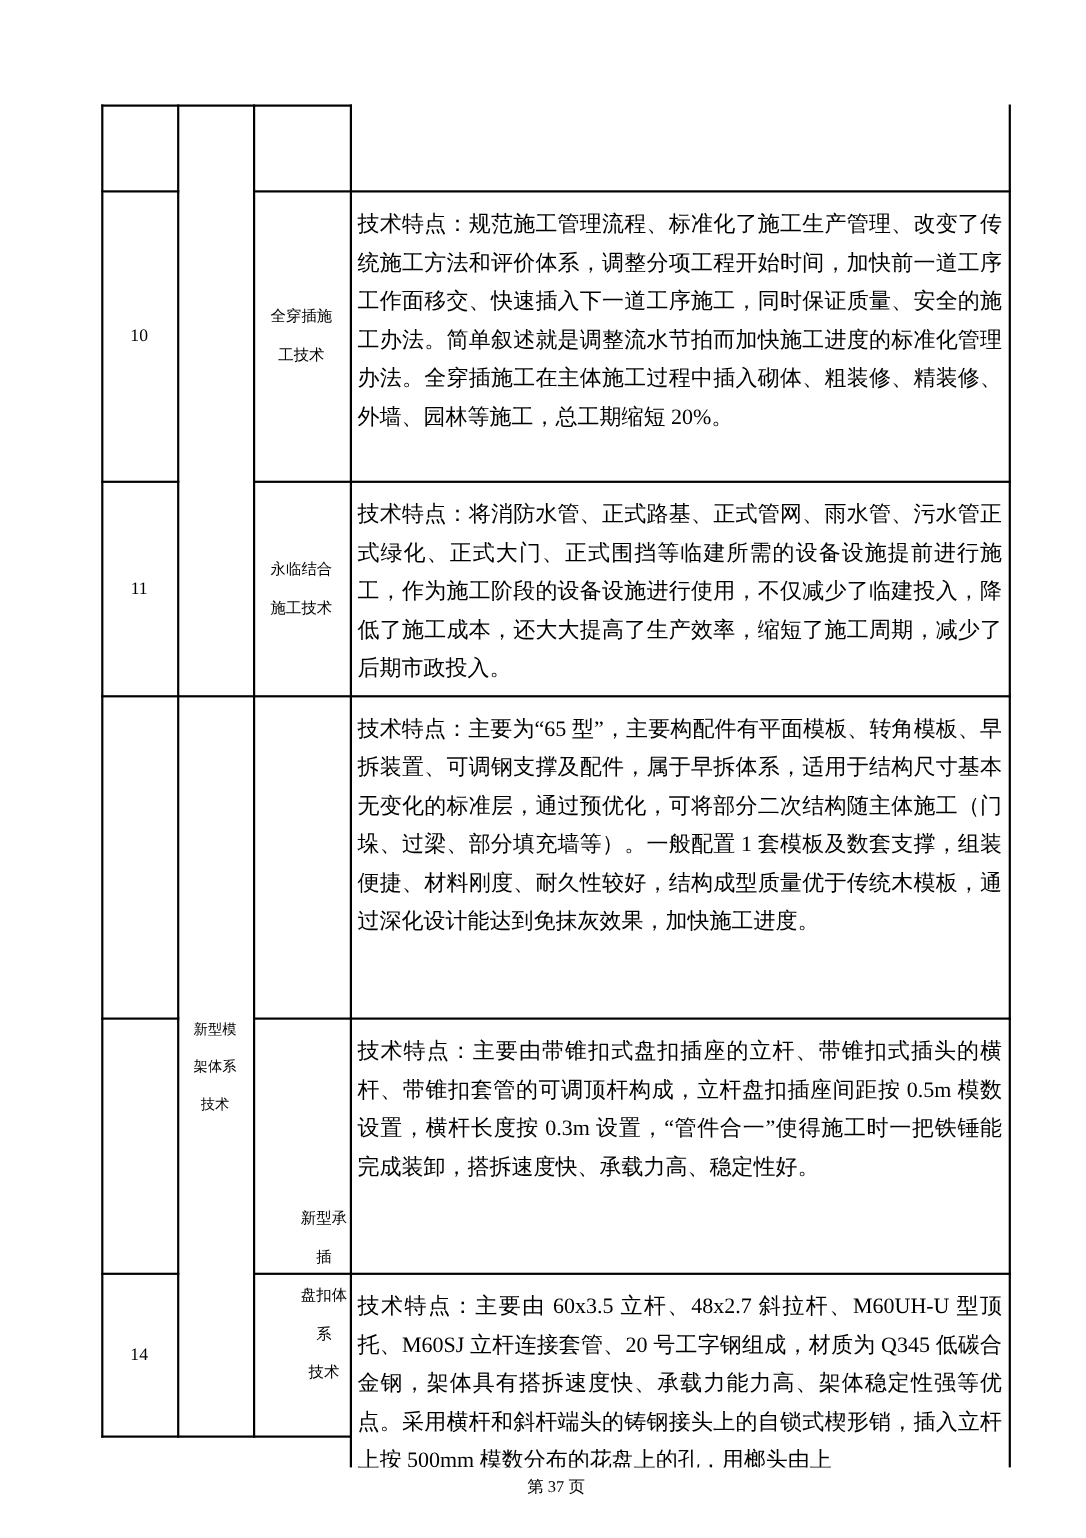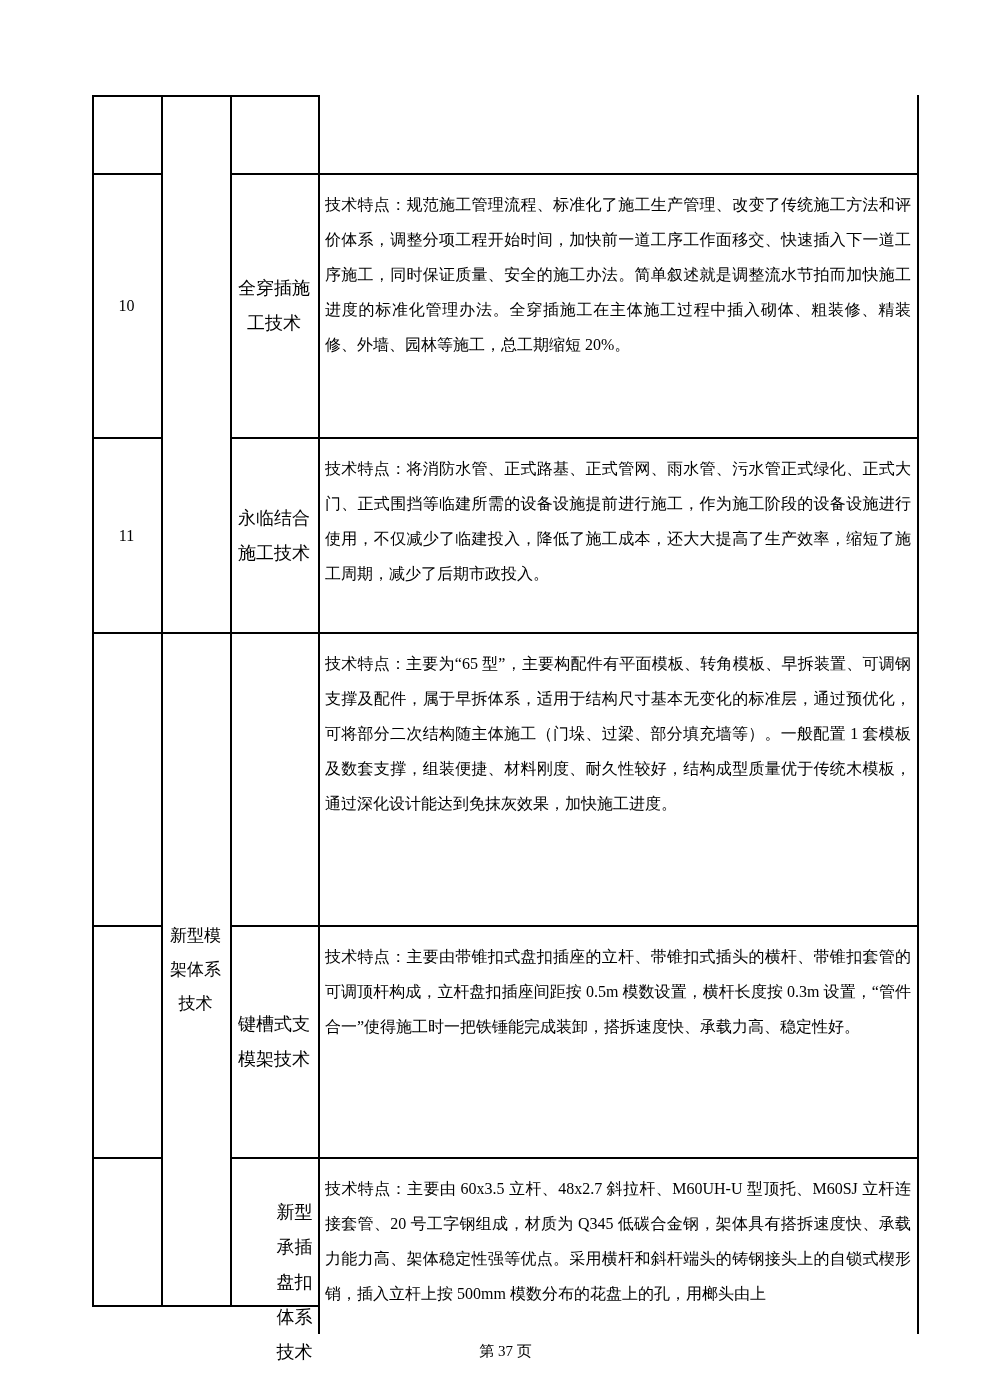--- a/index.html
+++ b/index.html
@@ -13,31 +13,31 @@
   }
   .gline{position:absolute;background:#000000;}
   .cell{position:absolute;box-sizing:border-box;}
   .cell-no{
     display:flex;align-items:center;justify-content:center;
     font-size:16px;
   }
   .cell-name{
     display:flex;align-items:center;justify-content:center;
     text-align:center;
-    font-size:18px;line-height:35px;
+    font-size:14px;line-height:35px;
     white-space:pre-line;
   }
   .cell-cat{
     display:flex;align-items:center;justify-content:center;
     text-align:center;
-    font-size:17px;line-height:34px;
+    font-size:13px;line-height:34px;
     white-space:pre-line;
   }
   .cell-desc{
-    font-size:16px;line-height:35px;
+    font-size:20px;line-height:35px;
     text-align:justify;
     padding:12px 6px 0 5px;
     overflow:hidden;
   }
   .footer{
     position:absolute;left:92px;width:827px;top:1342px;height:22px;
     text-align:center;font-size:15px;
   }
 </style>
 </head>
@@ -72,24 +72,23 @@
 工技术</div>
   <div class="cell cell-desc" style="left:320px;top:175px;width:597px;height:262px;">技术特点：规范施工管理流程、标准化了施工生产管理、改变了传统施工方法和评价体系，调整分项工程开始时间，加快前一道工序工作面移交、快速插入下一道工序施工，同时保证质量、安全的施工办法。简单叙述就是调整流水节拍而加快施工进度的标准化管理办法。全穿插施工在主体施工过程中插入砌体、粗装修、精装修、外墙、园林等施工，总工期缩短 20%。</div>
 
   <div class="cell cell-no" style="left:94px;top:439px;width:65px;height:193px;">11</div>
   <div class="cell cell-name" style="left:232px;top:439px;width:84px;height:193px;">永临结合
 施工技术</div>
   <div class="cell cell-desc" style="left:320px;top:439px;width:597px;height:193px;">技术特点：将消防水管、正式路基、正式管网、雨水管、污水管正式绿化、正式大门、正式围挡等临建所需的设备设施提前进行施工，作为施工阶段的设备设施进行使用，不仅减少了临建投入，降低了施工成本，还大大提高了生产效率，缩短了施工周期，减少了后期市政投入。</div>
 
   <div class="cell cell-desc" style="left:320px;top:634px;width:597px;height:291px;">技术特点：主要为“65 型”，主要构配件有平面模板、转角模板、早拆装置、可调钢支撑及配件，属于早拆体系，适用于结构尺寸基本无变化的标准层，通过预优化，可将部分二次结构随主体施工（门垛、过梁、部分填充墙等）。一般配置 1 套模板及数套支撑，组装便捷、材料刚度、耐久性较好，结构成型质量优于传统木模板，通过深化设计能达到免抹灰效果，加快施工进度。</div>
 
-  <div class="cell cell-name" style="left:232px;top:927px;width:84px;height:230px;">键槽式支
-模架技术</div>
   <div class="cell cell-desc" style="left:320px;top:927px;width:597px;height:230px;">技术特点：主要由带锥扣式盘扣插座的立杆、带锥扣式插头的横杆、带锥扣套管的可调顶杆构成，立杆盘扣插座间距按 0.5m 模数设置，横杆长度按 0.3m 设置，“管件合一”使得施工时一把铁锤能完成装卸，搭拆速度快、承载力高、稳定性好。</div>
 
-  <div class="cell cell-name" style="left:232px;top:1209px;width:84px;height:146px;padding-left:41px;">新型承插
+  <div class="cell cell-no" style="left:94px;top:1159px;width:65px;height:146px;">14</div>
+  <div class="cell cell-name" style="left:232px;top:1105px;width:84px;height:146px;padding-left:41px;">新型承插
 盘扣体系
 技术</div>
   <div class="cell cell-desc" style="left:320px;top:1159px;width:597px;height:175px;">技术特点：主要由 60x3.5 立杆、48x2.7 斜拉杆、M60UH-U 型顶托、M60SJ 立杆连接套管、20 号工字钢组成，材质为 Q345 低碳合金钢，架体具有搭拆速度快、承载力能力高、架体稳定性强等优点。采用横杆和斜杆端头的铸钢接头上的自锁式楔形销，插入立杆上按 500mm 模数分布的花盘上的孔，用榔头由上</div>
 
   <div class="footer">第 37 页</div>
 
 </div>
 
 </body></html>

